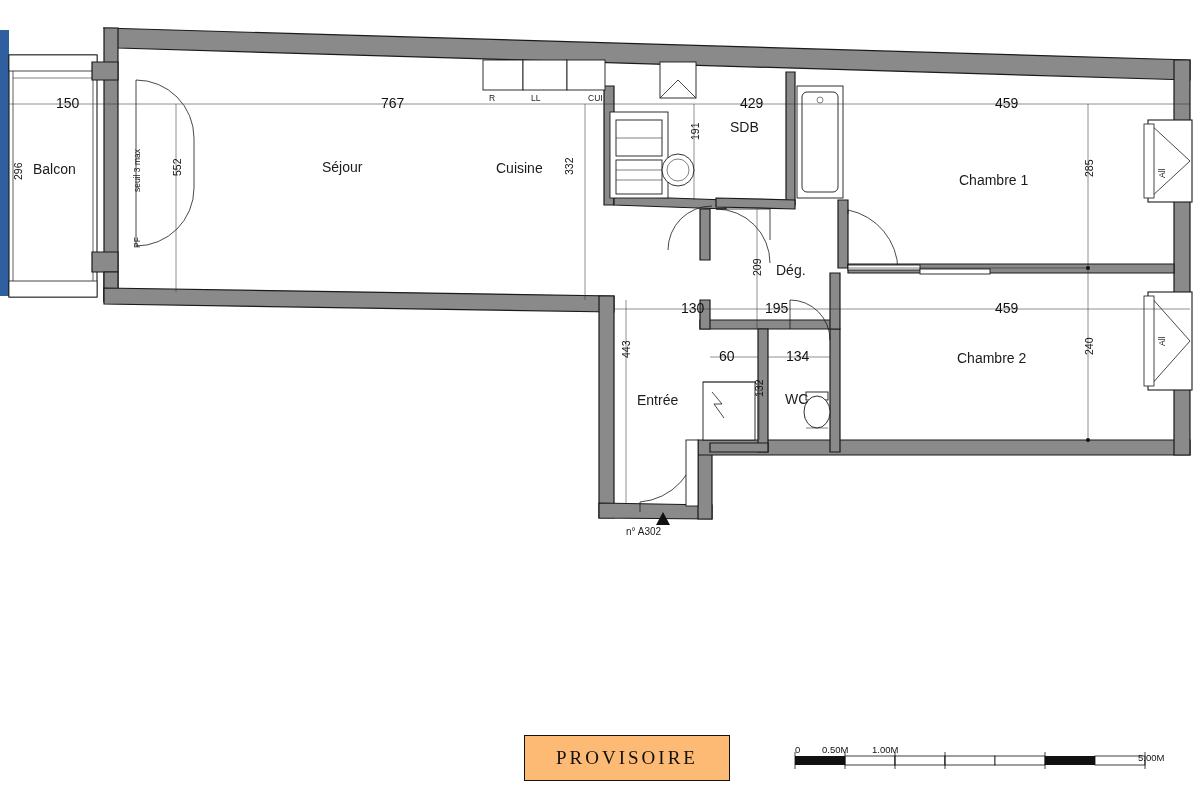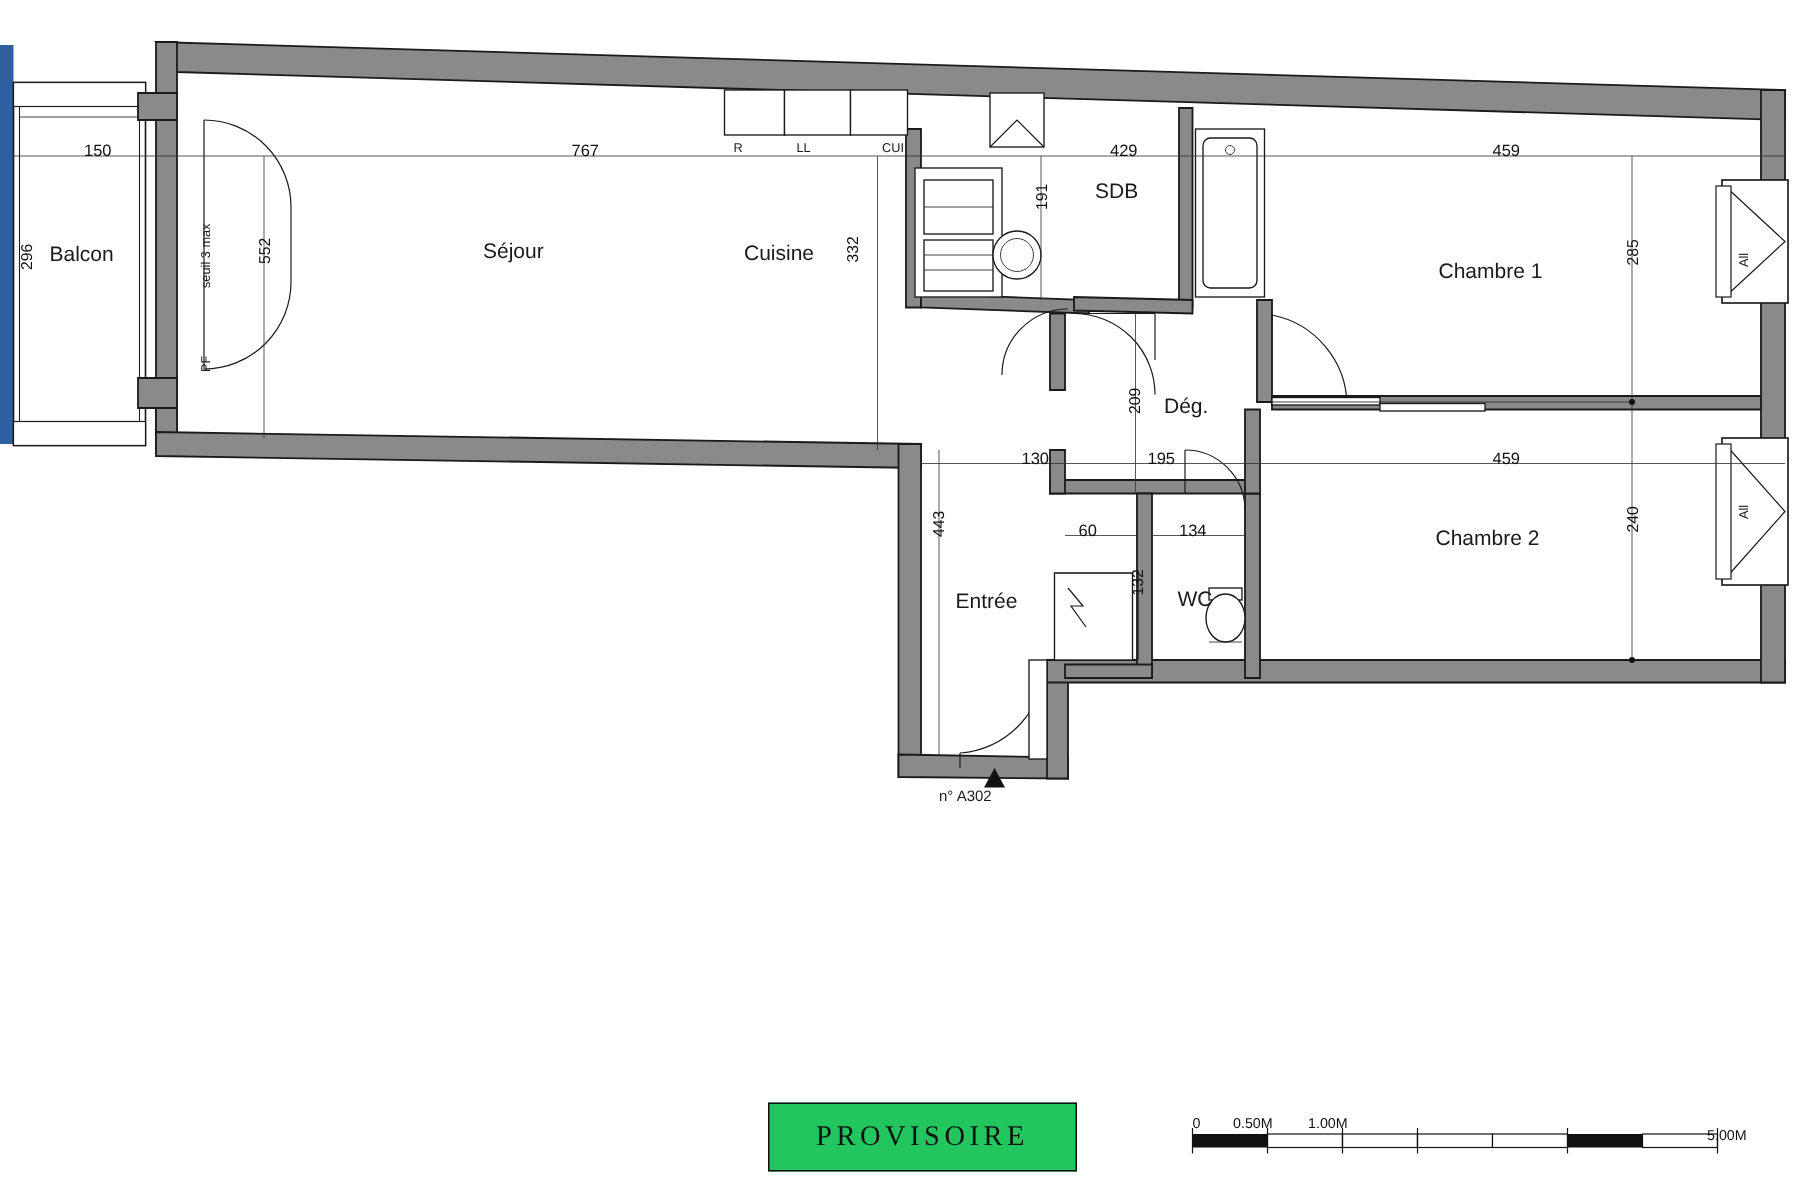--- a/index.html
+++ b/index.html
@@ -24,42 +24,42 @@
     position: absolute;
     font-family: "Liberation Sans", sans-serif;
     color: #1a1a1a;
     white-space: nowrap;
     line-height: 1;
   }
   .room-label {
     font-size: 14px;
   }
   .dim {
-    font-size: 11px;
+    font-size: 14px;
     color: #111;
   }
   .dim-v {
     font-size: 10.5px;
     color: #111;
     transform-origin: left top;
   }
   .tiny {
     font-size: 8.5px;
   }
   .unit-label {
     font-size: 10px;
   }
   #provisoire-box {
     position: absolute;
-    left: 512px;
+    left: 524px;
     top: 735px;
     width: 204px;
     height: 44px;
     border: 1.5px solid #111;
-    background: #22c55e;
+    background: #fdba74;
     display: flex;
     align-items: center;
     justify-content: center;
   }
   #provisoire-box span {
     font-size: 19px;
     letter-spacing: 3px;
     color: #111;
     font-family: "Liberation Serif", serif;
   }

